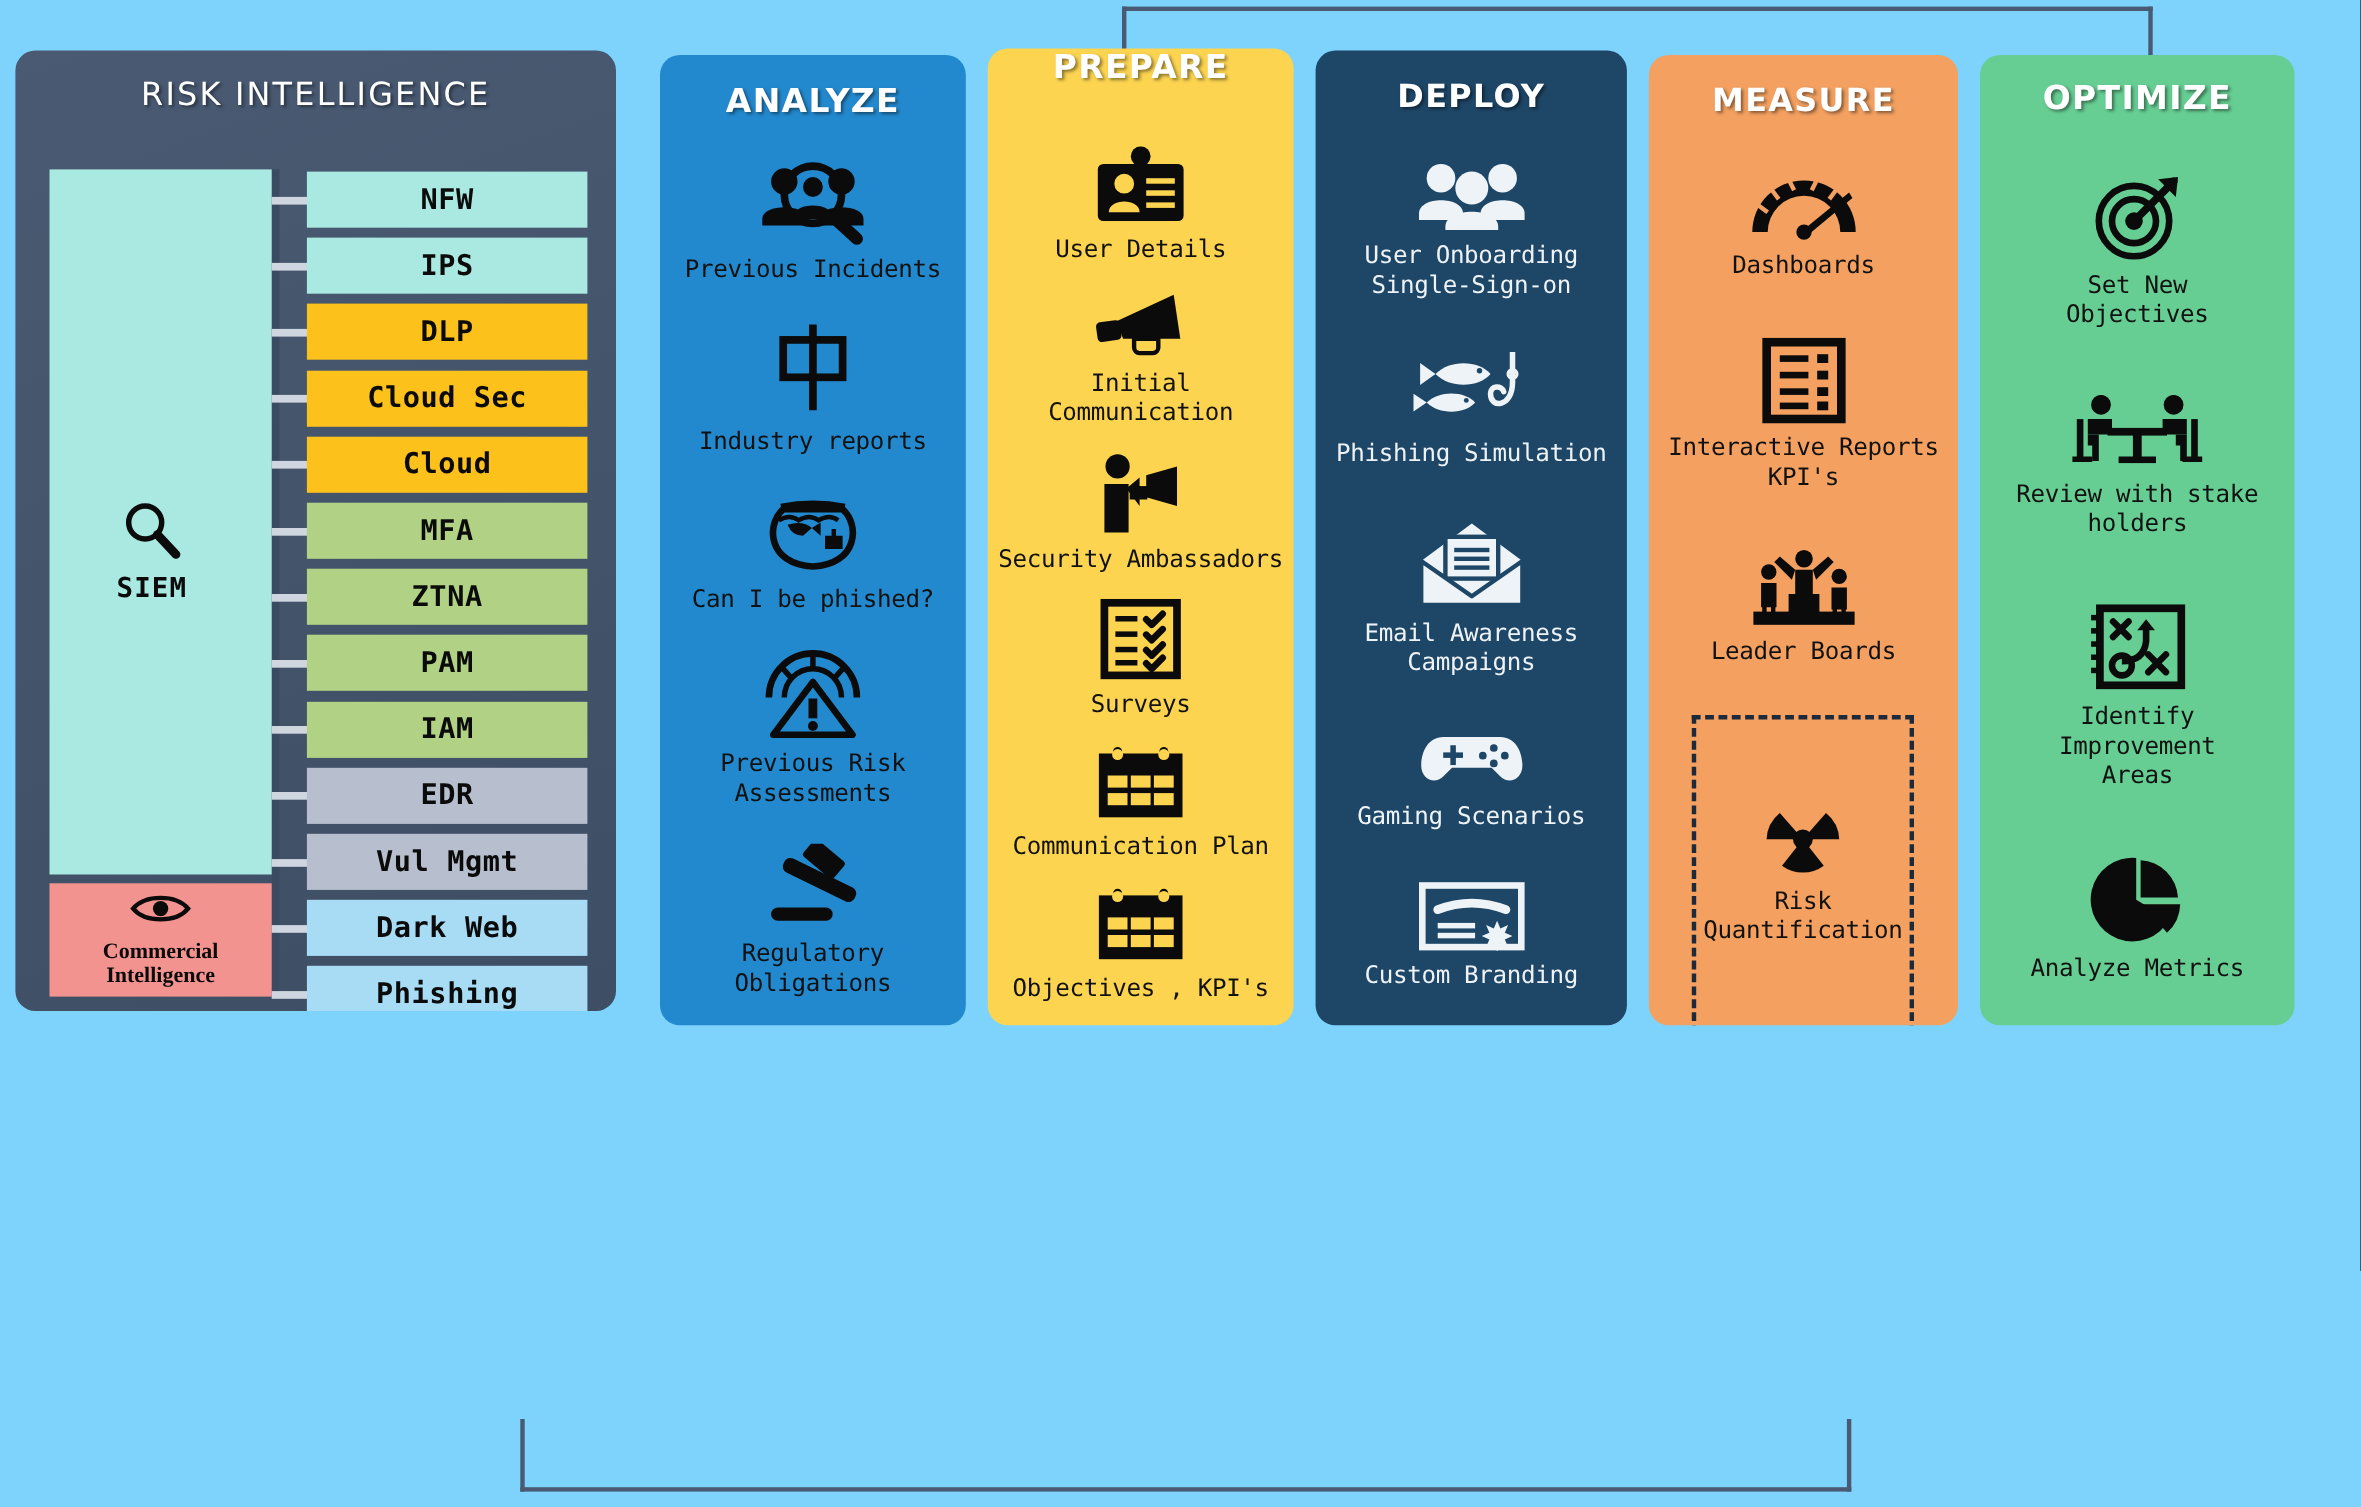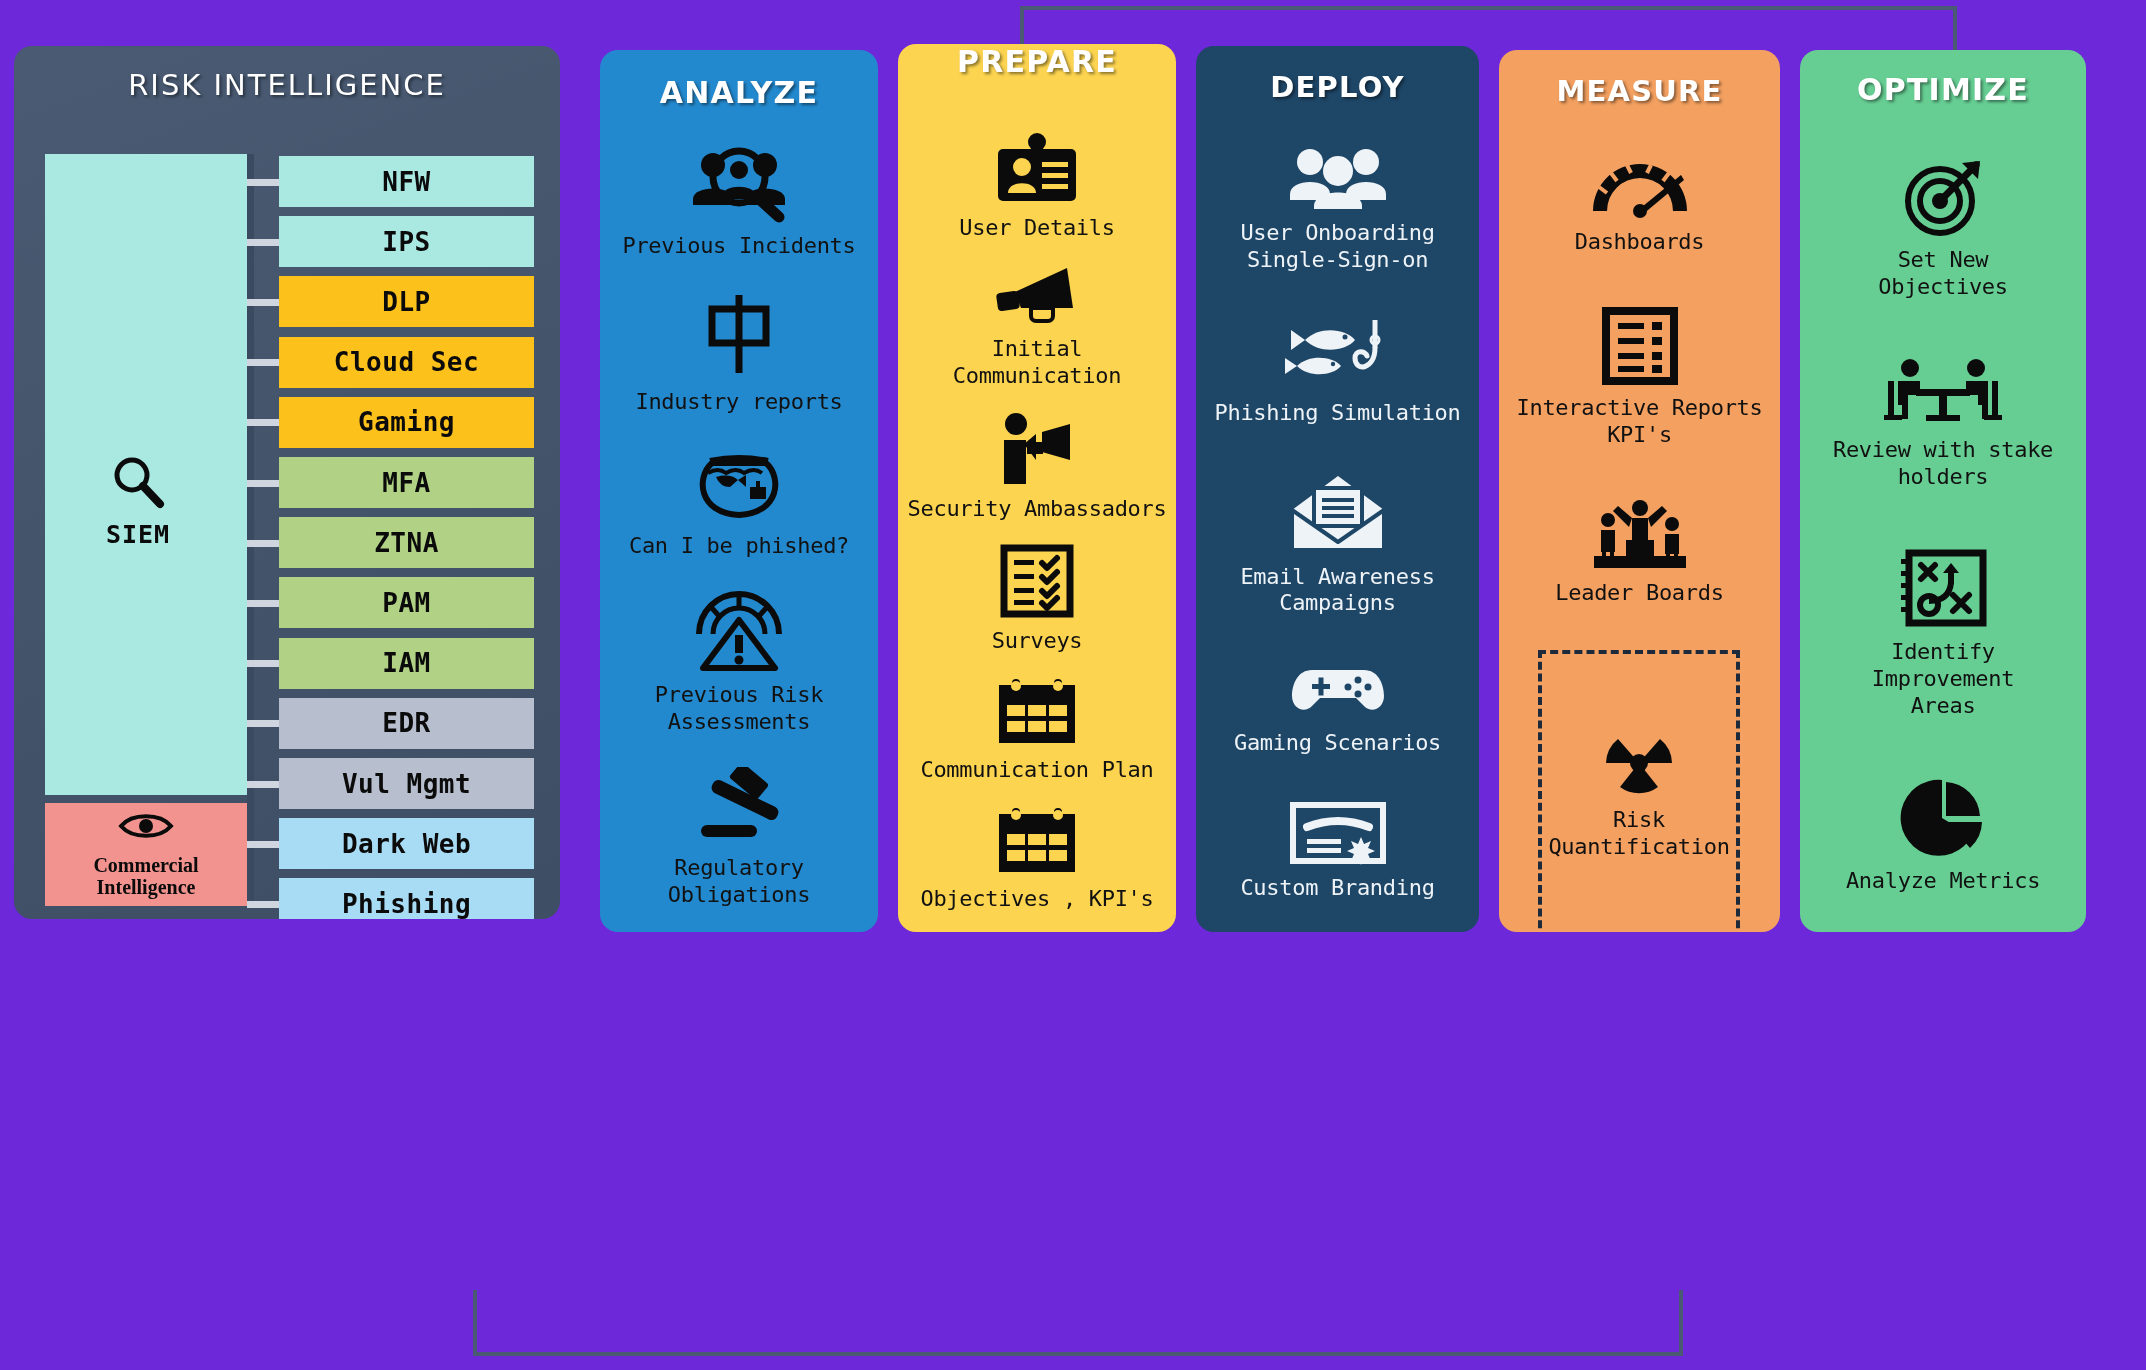--- a/index.html
+++ b/index.html
@@ -5,21 +5,21 @@
   html, body {
     margin: 0; padding: 0;
     background: #000000;
     width: 2146px; height: 1370px;
     overflow: hidden;
     font-family: "DejaVu Sans", sans-serif;
   }
   #stage {
     position: relative;
     width: 2146px; height: 1370px;
-    background: #6d28d9;
+    background: #7dd3fc;
   }
 
   
   .conn { position: absolute; background: transparent; }
   .conn-top {
     left: 1020px; top: 6px; width: 937px; height: 62px;
     border-top: 4px solid #4a5a73;
     border-left: 4px solid #4a5a73;
     border-right: 4px solid #4a5a73;
     box-sizing: border-box;
@@ -186,21 +186,21 @@
     <div id="chips-host">
         <div class="chip-line" style="top: 132.5px;"></div>
         <div class="chip" style="top: 110px; background: rgb(169, 233, 226);">NFW</div>
         <div class="chip-line" style="top: 192.7px;"></div>
         <div class="chip" style="top: 170.2px; background: rgb(169, 233, 226);">IPS</div>
         <div class="chip-line" style="top: 252.9px;"></div>
         <div class="chip" style="top: 230.4px; background: rgb(252, 193, 27);">DLP</div>
         <div class="chip-line" style="top: 313.1px;"></div>
         <div class="chip" style="top: 290.6px; background: rgb(252, 193, 27);">Cloud Sec</div>
         <div class="chip-line" style="top: 373.3px;"></div>
-        <div class="chip" style="top: 350.8px; background: rgb(252, 193, 27);">Gaming</div>
+        <div class="chip" style="top: 350.8px; background: rgb(252, 193, 27);">Cloud</div>
         <div class="chip-line" style="top: 433.5px;"></div>
         <div class="chip" style="top: 411px; background: rgb(177, 210, 132);">MFA</div>
         <div class="chip-line" style="top: 493.7px;"></div>
         <div class="chip" style="top: 471.2px; background: rgb(177, 210, 132);">ZTNA</div>
         <div class="chip-line" style="top: 553.9px;"></div>
         <div class="chip" style="top: 531.4px; background: rgb(177, 210, 132);">PAM</div>
         <div class="chip-line" style="top: 614.1px;"></div>
         <div class="chip" style="top: 591.6px; background: rgb(177, 210, 132);">IAM</div>
         <div class="chip-line" style="top: 674.3px;"></div>
         <div class="chip" style="top: 651.8px; background: rgb(183, 191, 206);">EDR</div>

